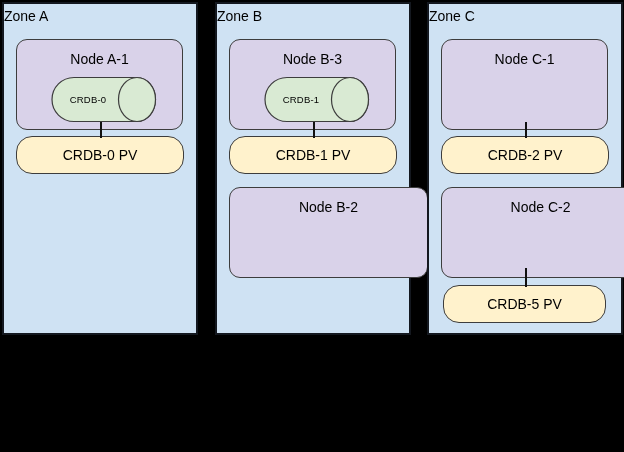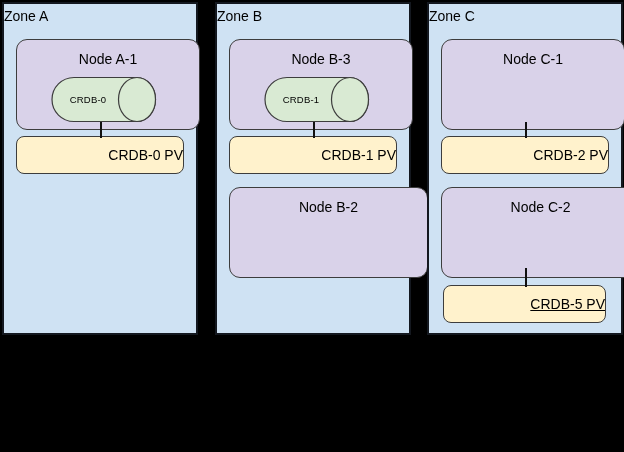--- a/index.html
+++ b/index.html
@@ -46,21 +46,21 @@
   }
   .node-title {
     position: absolute;
     top: 11px;
     left: 0;
     width: 100%;
     text-align: center;
     font-size: 14px;
     line-height: 16px;
   }
-  .pos-n1 { top: 35px; padding-left: 17px; }
+  .pos-n1 { top: 35px; }
   .pos-n2 { top: 183px; padding-left: 32px; }
   .cylinder {
     position: absolute;
     left: 33px;
     top: 36px;
     width: 107px;
     height: 47px;
     text-align: right;
   }
   .cylinder svg { position: absolute; left: 0; top: 0; }
@@ -83,29 +83,29 @@
     background: #111111;
     z-index: 3;
   }
   .pos-c1 { top: 118px; height: 16px; }
   .pos-c2 { top: 264px; height: 19px; }
   .pv {
     position: absolute;
     height: 36px;
     background: #fff2cc;
     border: 1px solid #3d3d3d;
-    border-radius: 8px;
+    border-radius: 16px;
     display: flex;
     align-items: center;
-    justify-content: flex-end;
+    justify-content: center;
     font-size: 14px;
     z-index: 2;
   }
   .pos-p1 { left: 12px; top: 132px; width: 166px; }
-  .pos-p2 { left: 14px; top: 281px; width: 161px; text-decoration: underline; }
+  .pos-p2 { left: 14px; top: 281px; width: 161px; }
   #zone-a { left: 2px; }
   #zone-b { left: 215px; }
   #zone-c { left: 427px; }
 </style>
 </head>
 <body>
 
 <div id="diagram">
 
   <div class="zone" id="zone-a">

